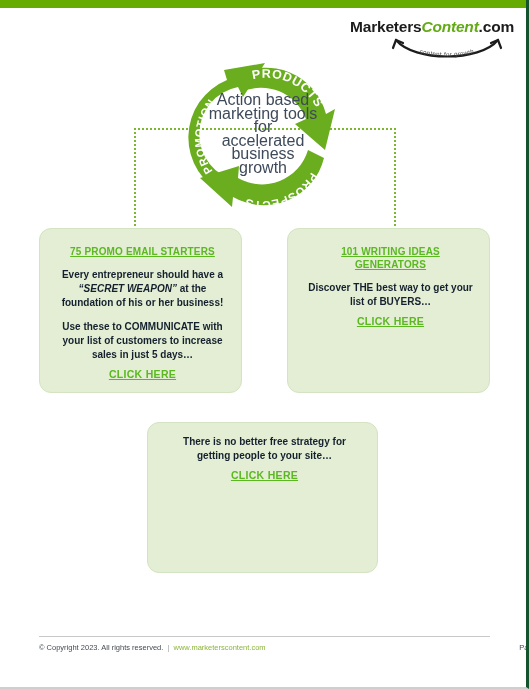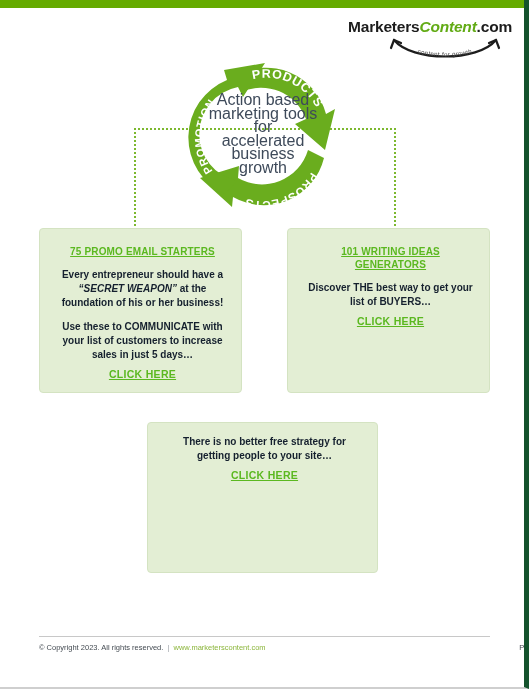--- a/index.html
+++ b/index.html
@@ -16,21 +16,21 @@
   }
 
   .page {
     position: absolute;
     left: 0; top: 0;
     width: 529px;
     height: 689px;
     background: #ffffff;
     box-sizing: border-box;
     border-bottom: 2px solid #cfcfcf;
-    border-right: 5px solid #14532d;
+    border-right: 3px solid #14532d;
     overflow: hidden;
   }
 
   
   .top-bar {
     position: absolute;
     left: 0; top: 0;
     width: 529px;
     height: 8px;
     background: #65ab00;
@@ -117,21 +117,21 @@
     font-weight: bold;
     fill: #ffffff;
     letter-spacing: 0.6px;
   }
 
   
   .card {
     position: absolute;
     background: #e3eed4;
     border: 1px solid #d4e3c2;
-    border-radius: 4px;
+    border-radius: 12px;
     box-sizing: border-box;
     padding: 12px 14px 14px 18px;
     text-align: center;
   }
   .card-left  { left: 39px;  top: 228px; width: 203px; height: 165px; }
   .card-right { left: 287px; top: 228px; width: 203px; height: 165px; }
   .card-bottom{ left: 147px; top: 422px; width: 231px; height: 151px; }
 
   .card-title {
     font-size: 10px;

